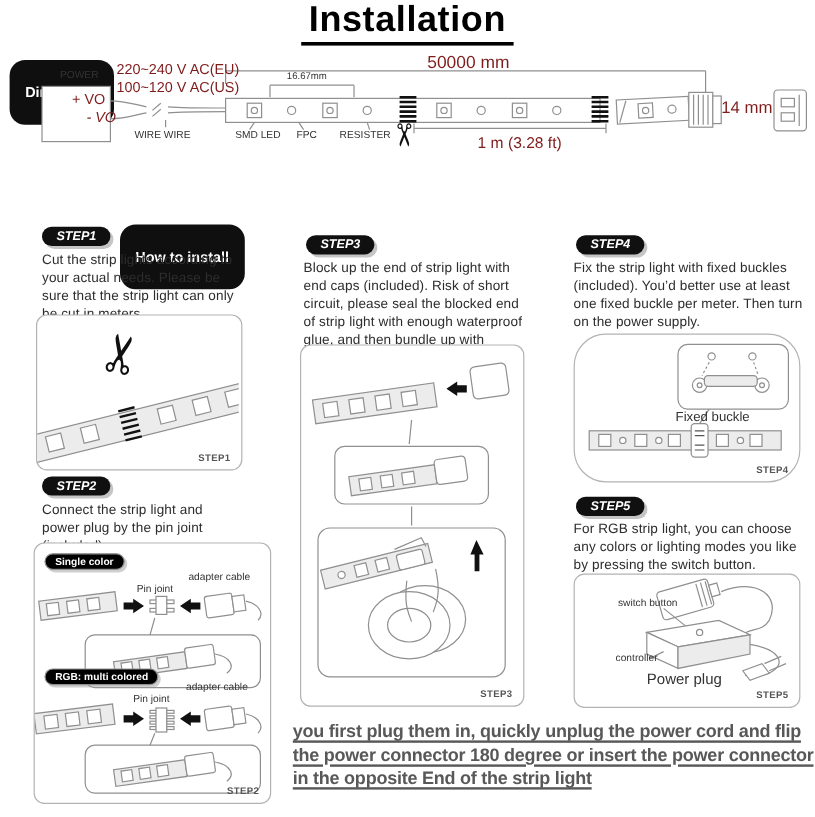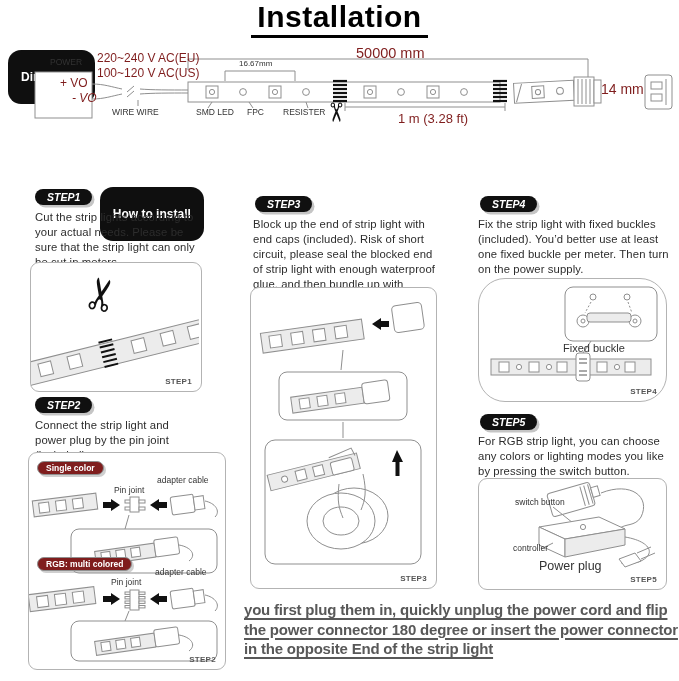--- a/index.html
+++ b/index.html
@@ -7,21 +7,21 @@
        font-family:"Liberation Sans", sans-serif;color:#2e2e2e;}
   .abs{position:absolute;}
   
   .pill-big{background:#0f0f0f;color:#fff;font-weight:bold;font-size:12px;
     padding:20px 13px;border-radius:13px;display:inline-block;position:relative;white-space:nowrap;}
   .pill-big::after{content:"";position:absolute;right:-3px;bottom:-3px;width:12px;height:12px;
     background:#0f0f0f;border-radius:0 0 12px 2px;transform:rotate(12deg);z-index:-1;}
   
   .step-pill{background:#101010;color:#fff;font-weight:bold;font-style:italic;font-size:10.5px;
     padding:2px 12px;border-radius:9px;display:inline-block;box-shadow:2.5px 2.5px 0 rgba(150,150,150,.55);white-space:nowrap;}
-  .mini-pill{background:#7f1d1d;color:#fff;font-weight:bold;font-size:8.5px;
+  .mini-pill{background:#000000;color:#fff;font-weight:bold;font-size:8.5px;
     padding:1px 8px;border-radius:8px;display:inline-block;border:1px solid #909090;
     box-shadow:2px 2px 0 rgba(160,160,160,.5);white-space:nowrap;}
   .step-text{font-size:11.3px;line-height:1.33;color:#2d2d2d;letter-spacing:.1px;}
   .step-box{border:1.4px solid #b3b3b3;border-radius:9px;background:#fff;}
   .cap{position:absolute;right:9px;bottom:5px;font-size:8px;font-weight:bold;color:#555;letter-spacing:.3px;}
   .lbl{font-size:8.5px;color:#333;white-space:nowrap;}
   .dlbl{font-size:12px;color:#7f1d1d;white-space:nowrap;}
   .title{font-size:30px;font-weight:bold;color:#000;border-bottom:3px solid #000;
     padding:0 6px 1px 6px;display:inline-block;letter-spacing:.5px;}
   .note-line{font-size:15px;font-weight:bold;color:#585858;white-space:nowrap;

